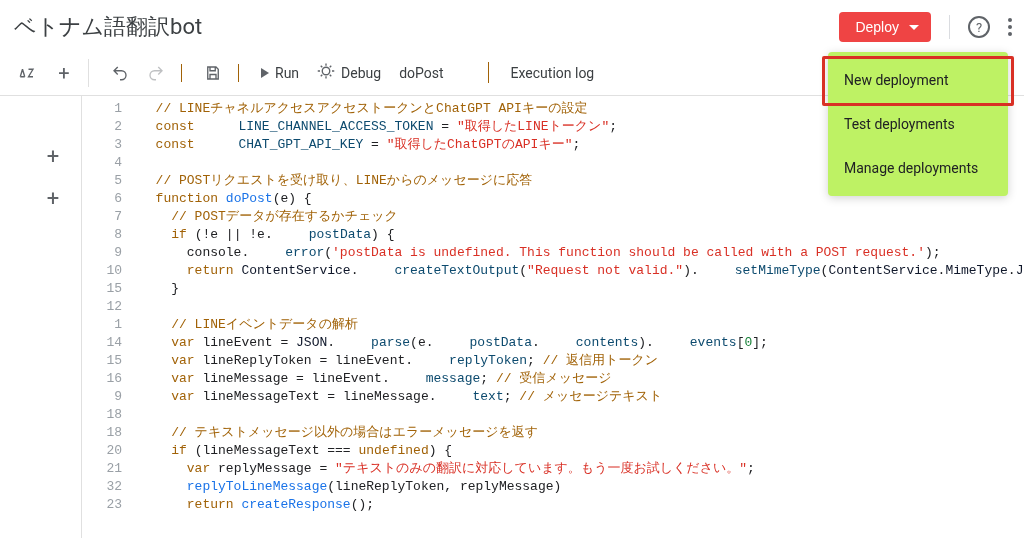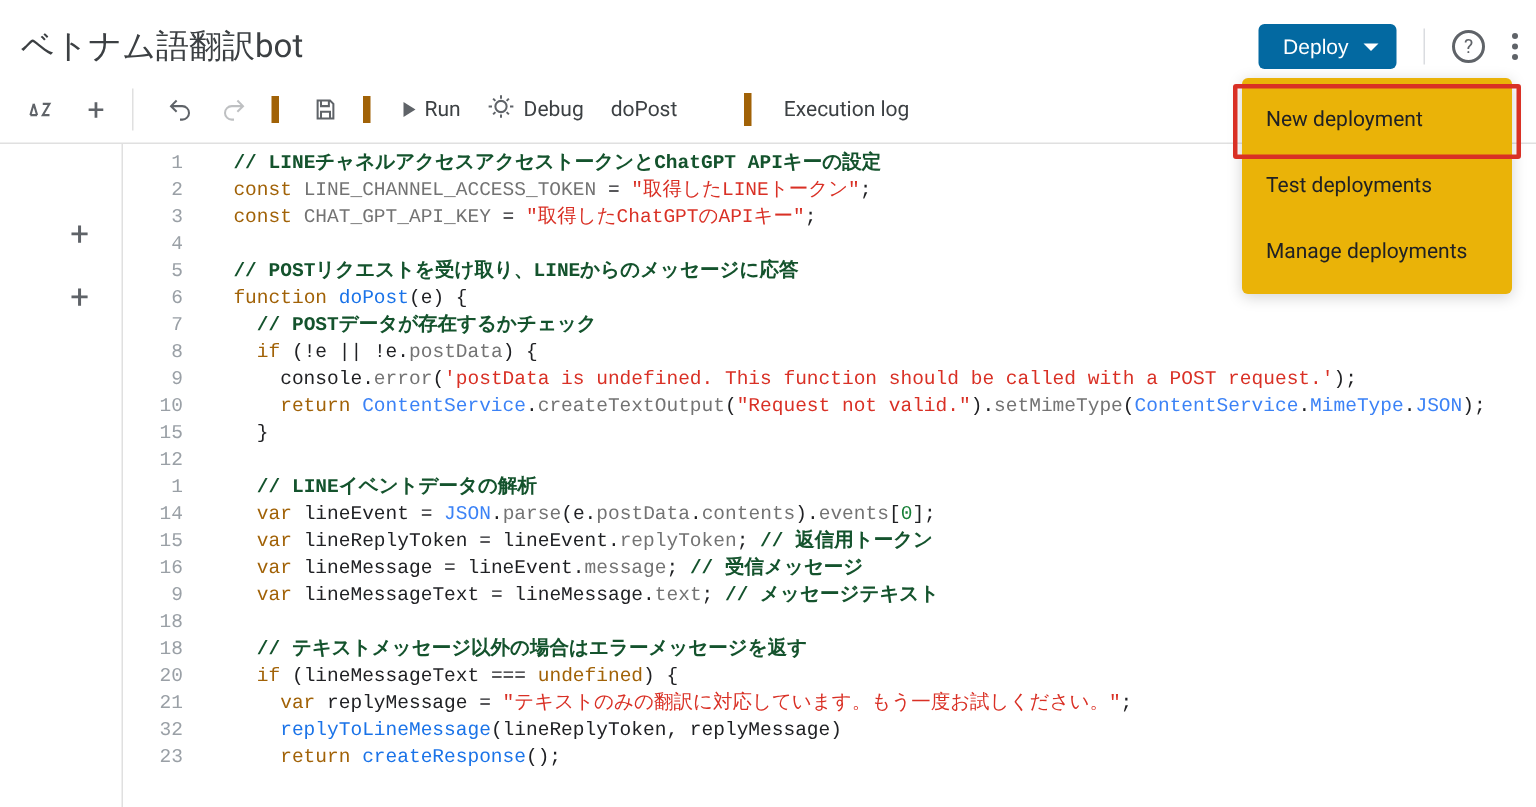--- a/index.html
+++ b/index.html
@@ -1,54 +1,54 @@
 <!DOCTYPE html>
 <html><head>
 <meta charset="utf-8">
 <style>
   * { box-sizing: border-box; margin: 0; padding: 0; }
   html, body { width: 1024px; height: 538px; font-family: "Roboto", "Helvetica Neue", Arial, sans-serif; background: #fff; overflow: hidden; color: #202124; }
-  .header { display: flex; align-items: flex-end; justify-content: space-between; padding: 8px 12px 4px 14px; height: 50px; gap: 23px; }
+  .header { display: flex; align-items: center; justify-content: space-between; padding: 8px 12px 4px 14px; height: 50px; gap: 23px; }
   .title { font-size: 22px; color: #3c4043; }
   .header-right { display: flex; align-items: center; gap: 18px; position: relative; }
-  .deploy-btn { background: #0369a1; color: #fff; border: none; border-radius: 4px; padding: 7px 12px 7px 16px; font-size: 14px; display: flex; align-items: center; gap: 10px; cursor: pointer; }
+  .deploy-btn { background: #ef4444; color: #fff; border: none; border-radius: 4px; padding: 7px 12px 7px 16px; font-size: 14px; display: flex; align-items: center; gap: 10px; cursor: pointer; }
   .deploy-btn .caret { width: 0; height: 0; border-left: 5px solid transparent; border-right: 5px solid transparent; border-top: 5px solid #fff; }
   .vbar { width: 1px; height: 24px; background: #dadce0; }
   .help-icon { width: 22px; height: 22px; border: 2px solid #5f6368; border-radius: 50%; display: flex; align-items: center; justify-content: center; font-size: 13px; color: #5f6368; cursor: pointer; }
   .kebab { display: flex; flex-direction: column; gap: 3px; padding: 4px 0; cursor: pointer; }
   .kebab span { width: 4px; height: 4px; background: #5f6368; border-radius: 50%; }
 
   .toolbar { display: flex; align-items: center; padding: 6px 10px 6px 18px; gap: 8px; height: 46px; border-bottom: 1px solid #e0e0e0; }
   .tb-left-icons { display: flex; align-items: center; gap: 14px; padding-right: 10px; border-right: 1px solid #e0e0e0; }
   .tb-main { display: flex; align-items: center; gap: 22px; padding-left: 14px; }
   .tb-chunk { display: flex; align-items: center; gap: 18px; }
-  .tb-chunk.sep { padding-right: 16px; border-right: 5px solid #a16207; }
+  .tb-chunk.sep { padding-right: 16px; border-right: 1px solid #a16207; }
   .tb-text { font-size: 14px; color: #3c4043; display: flex; align-items: center; gap: 6px; cursor: pointer; }
   .func-select { display: flex; align-items: center; gap: 28px; font-size: 14px; color: #3c4043; cursor: pointer; }
   .tb-icon { color: #5f6368; cursor: pointer; display: flex; align-items: center; }
   svg.ico { width: 18px; height: 18px; fill: none; stroke: #5f6368; stroke-width: 1.8; }
 
   .body-row { display: flex; height: calc(538px - 50px - 46px); }
   .sidebar { width: 82px; border-right: 1px solid #e0e0e0; padding-top: 46px; display: flex; flex-direction: column; align-items: flex-end; gap: 14px; padding-right: 14px; }
   .plus { font-size: 22px; color: #5f6368; cursor: pointer; width: 28px; height: 28px; display: flex; align-items: center; justify-content: center; }
   .editor-wrap { flex: 1; display: flex; font-family: "Menlo","Consolas","Courier New",monospace; font-size: 13px; line-height: 18px; overflow: hidden; position: relative; }
   .gutter { background: #fff; color: #9aa0a6; text-align: right; padding: 4px 12px 0 0; width: 52px; user-select: none; }
   .gutter div { height: 18px; }
   .code { flex: 1; padding: 4px 0 0 6px; white-space: pre; overflow: hidden; }
   .code-line { height: 18px; display: block; }
-  .c-cm { color: #14532d; font-weight: bold; }
+  .c-cm { color: #a16207; }
   .c-kw { color: #a16207; }
   .c-fn { color: #1a73e8; }
-  .c-prop { color: #737373; }
+  .c-prop { color: #0c4a6e; margin-left: 36px; }
   .c-str { color: #d93025; }
   .c-num { color: #188038; }
   .c-id { color: #202124; }
-  .c-obj { color: #3b82f6; }
+  .c-obj { color: #0f172a; }
 
-  .deploy-menu { position: absolute; top: 52px; right: 16px; width: 180px; background: #eab308; box-shadow: 0 2px 10px rgba(0,0,0,.18); border-radius: 4px; padding: 6px 0; z-index: 50; }
+  .deploy-menu { position: absolute; top: 52px; right: 16px; width: 180px; background: #bef264; box-shadow: 0 2px 10px rgba(0,0,0,.18); border-radius: 4px; padding: 6px 0; z-index: 50; }
   .deploy-menu .m-item { padding: 14px 16px; font-size: 14px; color: #202124; cursor: pointer; }
   .deploy-menu .m-item.hl { position: relative; }
   .highlight-box { position: absolute; border: 3px solid #d93025; pointer-events: none; border-radius: 2px; top: 56px; right: 10px; width: 192px; height: 50px; z-index: 60; }
 
   .run-tri { width: 0; height: 0; border-top: 5px solid transparent; border-bottom: 5px solid transparent; border-left: 8px solid #5f6368; }
 </style>
 </head>
 <body>
 
 <div class="header">

